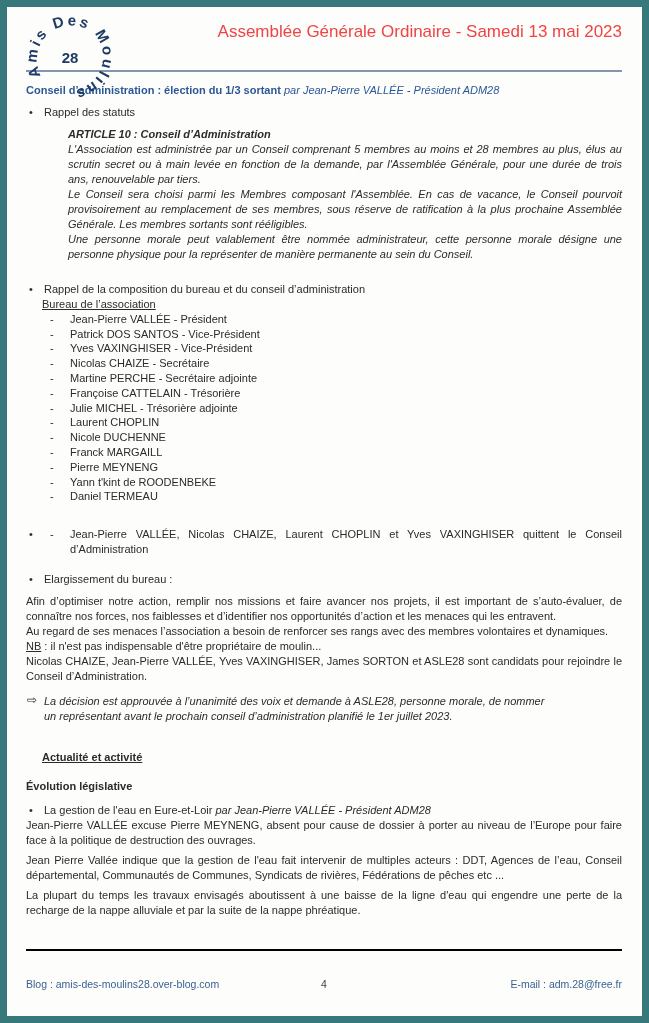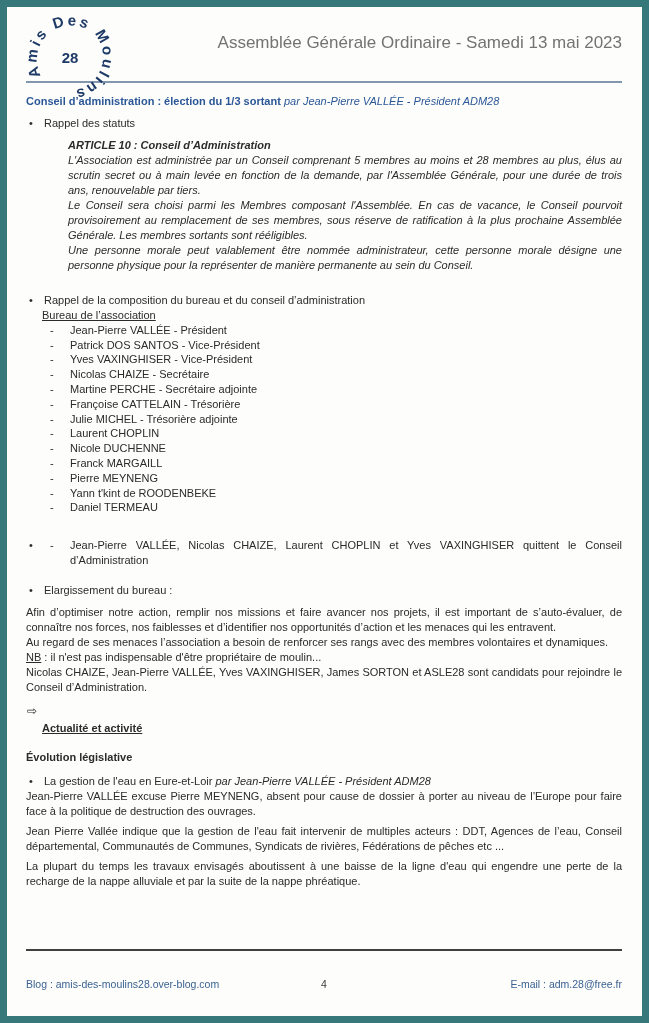--- a/index.html
+++ b/index.html
@@ -12,21 +12,21 @@
     padding:0 20px 0 19px;
     font-family:"Liberation Sans", sans-serif;
     font-size:11px; line-height:15px;
     color:#2b2b2b;
     overflow:hidden;
   }
   
   .logo-svg { position:absolute; left:11px; top:4px; }
   .logo-arc { font-family:"Liberation Sans", sans-serif; font-size:15px; font-weight:bold; letter-spacing:2.5px; fill:#1e3a66; }
   .logo-center { font-family:"Liberation Sans", sans-serif; font-size:15px; font-weight:bold; fill:#1e3a66; text-anchor:middle; }
-  .doc-title { margin-top:24px; text-align:right; font-size:17px; line-height:24px; color:#737373; }
+  .doc-title { margin-top:13px; text-align:right; font-size:17px; line-height:24px; color:#ef4444; }
   .rule-top { height:2px; background:#8296ad; margin-top:26px; }
   
   .heading-blue { margin:11px 0 0 0; color:#2b5797; }
   .heading-blue .b { font-weight:bold; }
   .heading-blue .i { font-style:italic; }
   
   .bullet-item { position:relative; padding-left:18px; margin:0; }
   .bullet-item > .mk { position:absolute; left:3px; top:0; }
   .dash-item { position:relative; padding-left:44px; margin:0; line-height:14.8px; }
   .dash-item > .mk { position:absolute; left:24px; top:0; }
@@ -51,21 +51,21 @@
   .decision .arrow { position:absolute; left:1px; top:-1px; font-size:12px; }
   .decision .txt { font-style:italic; display:block; max-width:515px; }
   
   .h-underline { margin:26px 0 0 16px; font-weight:bold; text-decoration:underline; }
   .h-bold { margin:14px 0 0 0; font-weight:bold; }
   .i { font-style:italic; }
   .p2 { margin-top:5px; }
   
   .footer {
     position:absolute; left:19px; right:20px; bottom:24px;
-    border-top:2px solid #404040; padding-top:26px;
+    border-top:2px solid #000000; padding-top:26px;
     display:flex; justify-content:space-between; align-items:baseline;
     font-size:10.5px; color:#3a6291;
   }
   .footer .pagenum { color:#3b3b3b; position:absolute; left:50%; transform:translateX(-50%); }
 </style>
 </head>
 <body>
 
 <div class="page">
 
@@ -116,20 +116,21 @@
 
   <div class="bullet-item mt15"><span class="mk">•</span><span>Elargissement du bureau :</span></div>
 
   <p class="para first">Afin d’optimiser notre action, remplir nos missions et faire avancer nos projets, il est important de s’auto-évaluer, de connaître nos forces, nos faiblesses et d’identifier nos opportunités d’action et les menaces qui les entravent.</p>
   <p class="para">Au regard de ses menaces l’association a besoin de renforcer ses rangs avec des membres volontaires et dynamiques.</p>
   <p class="para no-j"><span class="u">NB</span><span> : il n'est pas indispensable d'être propriétaire de moulin...</span></p>
   <p class="para">Nicolas CHAIZE, Jean-Pierre VALLÉE, Yves VAXINGHISER, James SORTON et ASLE28 sont candidats pour rejoindre le Conseil d’Administration.</p>
 
   <div class="decision">
     <span class="arrow">⇨</span>
+    <span class="txt">La décision est approuvée à l’unanimité des voix et demande à ASLE28, personne morale, de nommer un représentant avant le prochain conseil d’administration planifié le 1er juillet 2023.</span>
   </div>
 
   <p class="h-underline">Actualité et activité</p>
   <p class="h-bold">Évolution législative</p>
 
   <div class="bullet-item mt9"><span class="mk">•</span><span>La gestion de l'eau en Eure-et-Loir</span><span class="i"> par Jean-Pierre VALLÉE - Président ADM28</span></div>
 
   <p class="para mt9">Jean-Pierre VALLÉE excuse Pierre MEYNENG, absent pour cause de dossier à porter au niveau de l’Europe pour faire face à la politique de destruction des ouvrages.</p>
   <p class="para p2">Jean Pierre Vallée indique que la gestion de l'eau fait intervenir de multiples acteurs : DDT, Agences de l’eau, Conseil départemental, Communautés de Communes, Syndicats de rivières, Fédérations de pêches etc ...</p>
   <p class="para p2">La plupart du temps les travaux envisagés aboutissent à une baisse de la ligne d'eau qui engendre une perte de la recharge de la nappe alluviale et par la suite de la nappe phréatique.</p>

